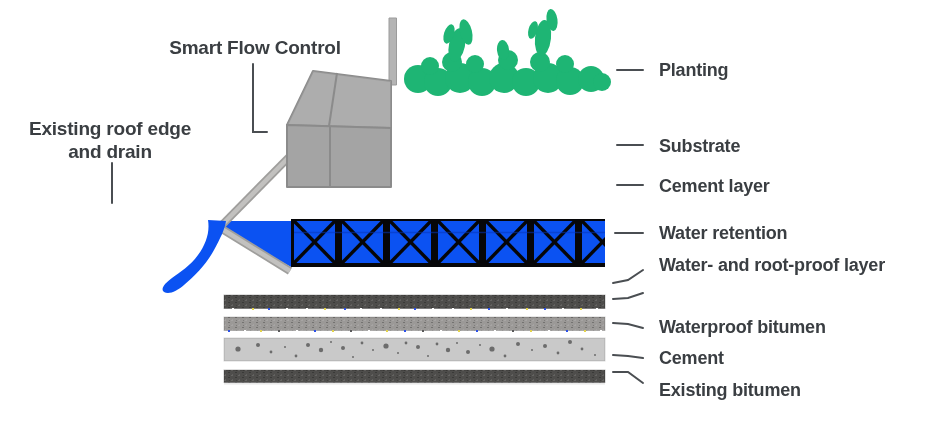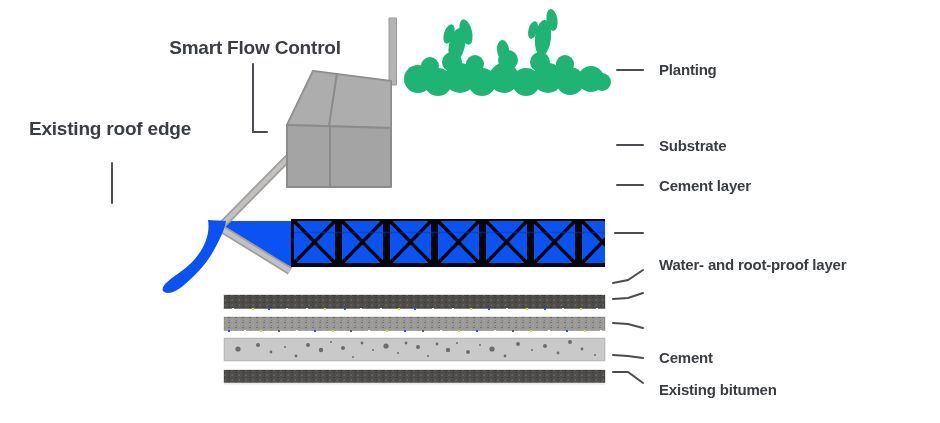--- a/index.html
+++ b/index.html
@@ -1,20 +1,20 @@
 <!DOCTYPE html>
 <html><head>
 <meta charset="utf-8">
 <style>
   html,body{margin:0;padding:0;background:#ffffff;}
   body{width:940px;height:423px;position:relative;overflow:hidden;
        font-family:"Liberation Sans", sans-serif;}
   #stage{position:absolute;left:0;top:0;width:940px;height:423px;padding-left:24px;}
   svg{position:absolute;left:0;top:0;}
-  .lbl{position:absolute;color:#3a3e42;font-weight:700;font-size:15px;
+  .lbl{position:absolute;color:#3a3e42;font-weight:700;font-size:18px;
        line-height:22px;height:22px;letter-spacing:-0.2px;white-space:nowrap;}
   .right-lbl{left:659px;}
   .ann{position:absolute;color:#3a3e42;font-weight:700;font-size:19px;
        line-height:23px;text-align:center;letter-spacing:-0.2px;}
   .ann span{display:block;}
 </style>
 </head>
 <body>
 
 <div id="stage">
@@ -214,22 +214,25 @@
     <polyline points="613,323 628,324 643,328"></polyline>
     <polyline points="613,355 628,356 643,358"></polyline>
     <polyline points="613,372 628,372 643,383"></polyline>
   </g>
 </svg>
 
 <div class="ann" style="left:160px;top:36px;width:190px;">Smart Flow Control</div>
 
 <div class="ann" style="left:15px;top:101px;width:190px;margin-top:16px;">
   <span>Existing roof edge</span>
+  <span>and drain</span>
 </div>
 
 <div class="lbl right-lbl" style="top:59px">Planting</div>
 <div class="lbl right-lbl" style="top:135px">Substrate</div>
 <div class="lbl right-lbl" style="top:175px">Cement layer</div>
+<div class="lbl right-lbl" style="top:222px">Water retention</div>
 <div class="lbl right-lbl" style="top:254px">Water- and root-proof layer</div>
+<div class="lbl right-lbl" style="top:316px">Waterproof bitumen</div>
 <div class="lbl right-lbl" style="top:347px">Cement</div>
 <div class="lbl right-lbl" style="top:379px">Existing bitumen</div>
 
 </div>
 
 </body></html>

